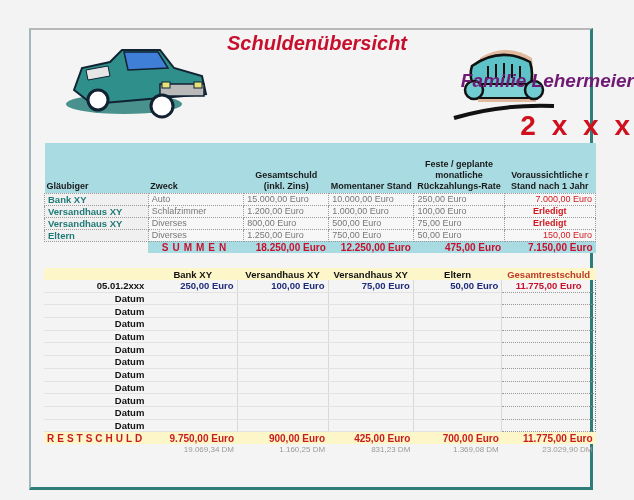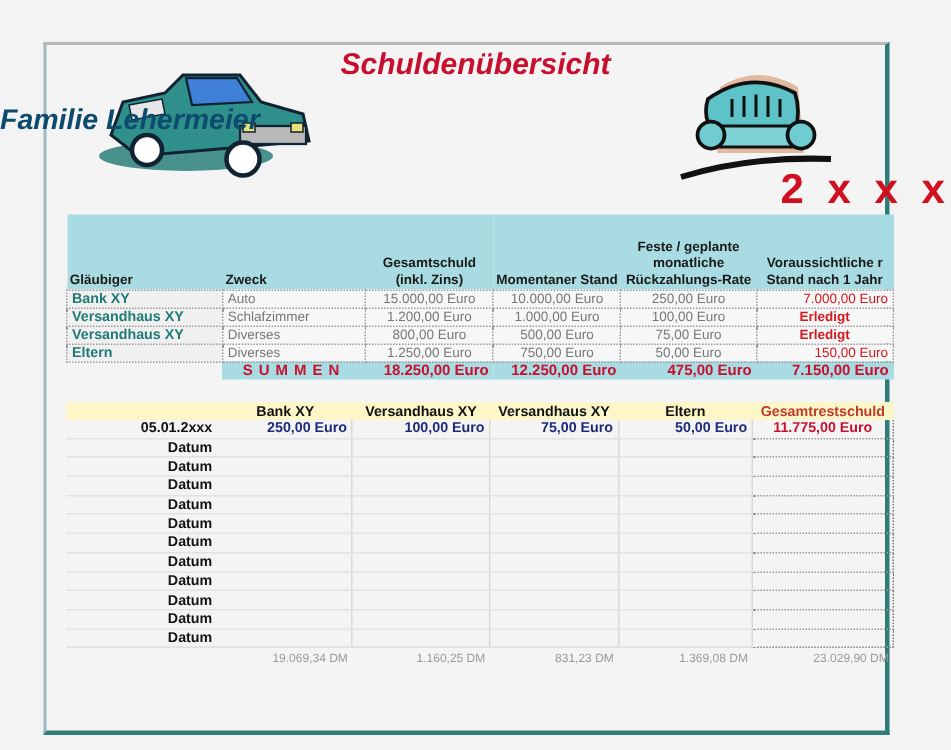--- a/index.html
+++ b/index.html
@@ -1,30 +1,30 @@
 <!DOCTYPE html>
 <html><head>
 <meta charset="utf-8">
 <style>
   html,body{margin:0;padding:0;}
   body{width:634px;height:500px;background:#f3f3f3;font-family:"Liberation Sans",sans-serif;position:relative;overflow:hidden;}
   .frame{position:absolute;left:29px;top:28px;width:564px;height:462px;border-top:2px solid #b8b8b8;border-left:2px solid #9fb9bb;border-right:3px solid #2f7d78;border-bottom:3px solid #2f7d78;background:#f4f4f4;box-sizing:border-box;}
   .title{position:absolute;left:0;width:100%;text-align:center;top:32px;font-size:20px;font-weight:bold;color:#c8102e;font-style:italic;}
-  .subtitle{position:absolute;left:0;width:100%;text-align:left;top:70px;font-size:19px;font-weight:bold;font-style:italic;color:#0c4a6e;}
+  .subtitle{position:absolute;left:0;width:100%;text-align:right;top:70px;font-size:19px;font-weight:bold;font-style:italic;color:#701a75;}
   .year{position:absolute;left:0;width:100%;text-align:right;top:110px;font-size:28px;font-weight:bold;color:#d0101e;letter-spacing:4px;}
   .car{position:absolute;left:62px;top:42px;width:150px;height:82px;}
   .chair{position:absolute;left:450px;top:44px;width:110px;height:78px;}
 
   .debt{position:absolute;left:44px;top:143px;width:552px;border-collapse:collapse;font-size:9px;}
   .debt th{background:#a9dbe2;color:#1a1a1a;font-weight:bold;vertical-align:bottom;text-align:center;padding:1px 2px;line-height:11px;font-size:9px;}
   .debt th.left{text-align:left;}
   .debt td{height:11px;padding:0 3px;line-height:11px;border:1px dotted #9a9a9a;background:#f7f7f7;}
   .debt td.cred{color:#1f7a76;font-weight:bold;font-size:9.5px;background:#f0f0f0;}
   .debt td.purpose{color:#777;}
-  .debt td.num{text-align:center;color:#777;margin-top:28px;}
+  .debt td.num{text-align:left;color:#777;margin-top:28px;}
   .debt td.red{text-align:right;color:#d2191f;}
   .debt td.redleft{text-align:center;color:#d2191f;font-weight:bold;}
   .debt tr.sum td{background:#a9dbe2;border:none;color:#c8102e;font-weight:bold;text-align:right;font-size:10px;}
   .debt tr.sum td.blank{background:#f4f4f4;}
   .debt tr.sum td.sumlabel{text-align:center;letter-spacing:4px;}
 
   .pay{position:absolute;left:44px;top:268px;width:552px;border-collapse:collapse;font-size:9.5px;}
   .pay .band td{background:#fdf6c8;}
   .pay .sectiontitle{color:#d2191f;font-weight:bold;letter-spacing:2.5px;font-size:11px;padding:2px 0 0 0;text-align:left;}
   .pay th{background:#fdf6c8;font-weight:bold;color:#111;text-align:center;padding:0;height:12px;font-size:9.5px;}
@@ -242,20 +242,28 @@
     <tr>
         <td class="date">Datum</td>
         <td class="amt"></td>
         <td class="amt"></td>
         <td class="amt"></td>
         <td class="amt"></td>
         <td class="total"></td>
       </tr>
   </tbody>
   <tbody>
+      <tr class="rest">
+    <td class="label">RESTSCHULD</td>
+    <td>9.750,00 Euro</td>
+    <td>900,00 Euro</td>
+    <td>425,00 Euro</td>
+    <td>700,00 Euro</td>
+    <td>11.775,00 Euro</td>
+  </tr>
   <tr class="dm">
     <td></td>
     <td>19.069,34 DM</td>
     <td>1.160,25 DM</td>
     <td>831,23 DM</td>
     <td>1.369,08 DM</td>
     <td>23.029,90 DM</td>
   </tr>
 </tbody>
   </table>

